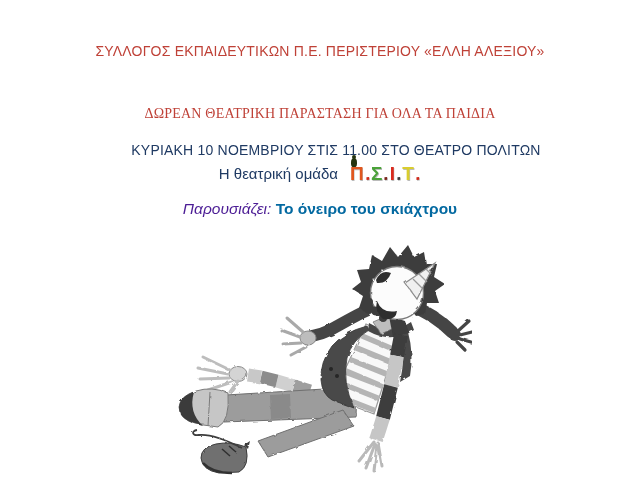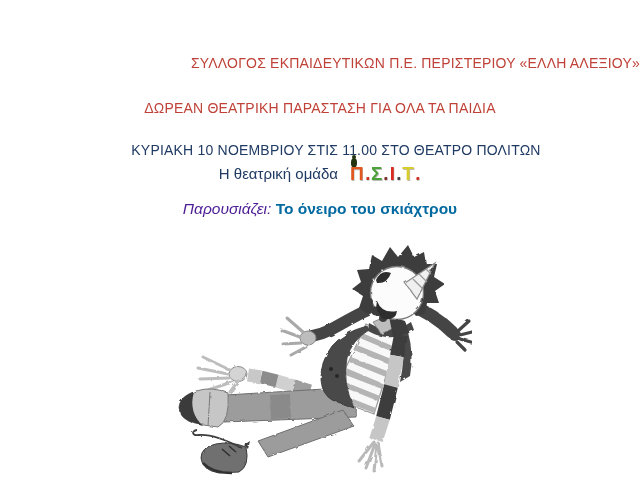--- a/index.html
+++ b/index.html
@@ -8,22 +8,22 @@
     width:640px;height:480px;
     background:#fff;
     overflow:hidden;
     font-family:"Liberation Sans","DejaVu Sans",sans-serif;
   }
   .line{
     position:absolute;left:0;width:640px;
     text-align:center;white-space:nowrap;
   }
   .caps{font-size:14px;font-weight:400;letter-spacing:.2px;}
-  .l1{top:55px;text-align:right;}
-  .l2{top:100px;}
+  .l1{top:43px;}
+  .l2{top:106px;font-family:Liberation Serif, serif;}
   .l3{top:142px;padding-left:16px;}
   .l4{top:163px;font-size:15px;}
   .l5{top:200px;font-size:15.5px;}
   .logo{
     position:relative;
     display:inline-block;
     margin-left:12px;
     font-size:19px;font-weight:700;
     letter-spacing:1px;
     vertical-align:-1px;

